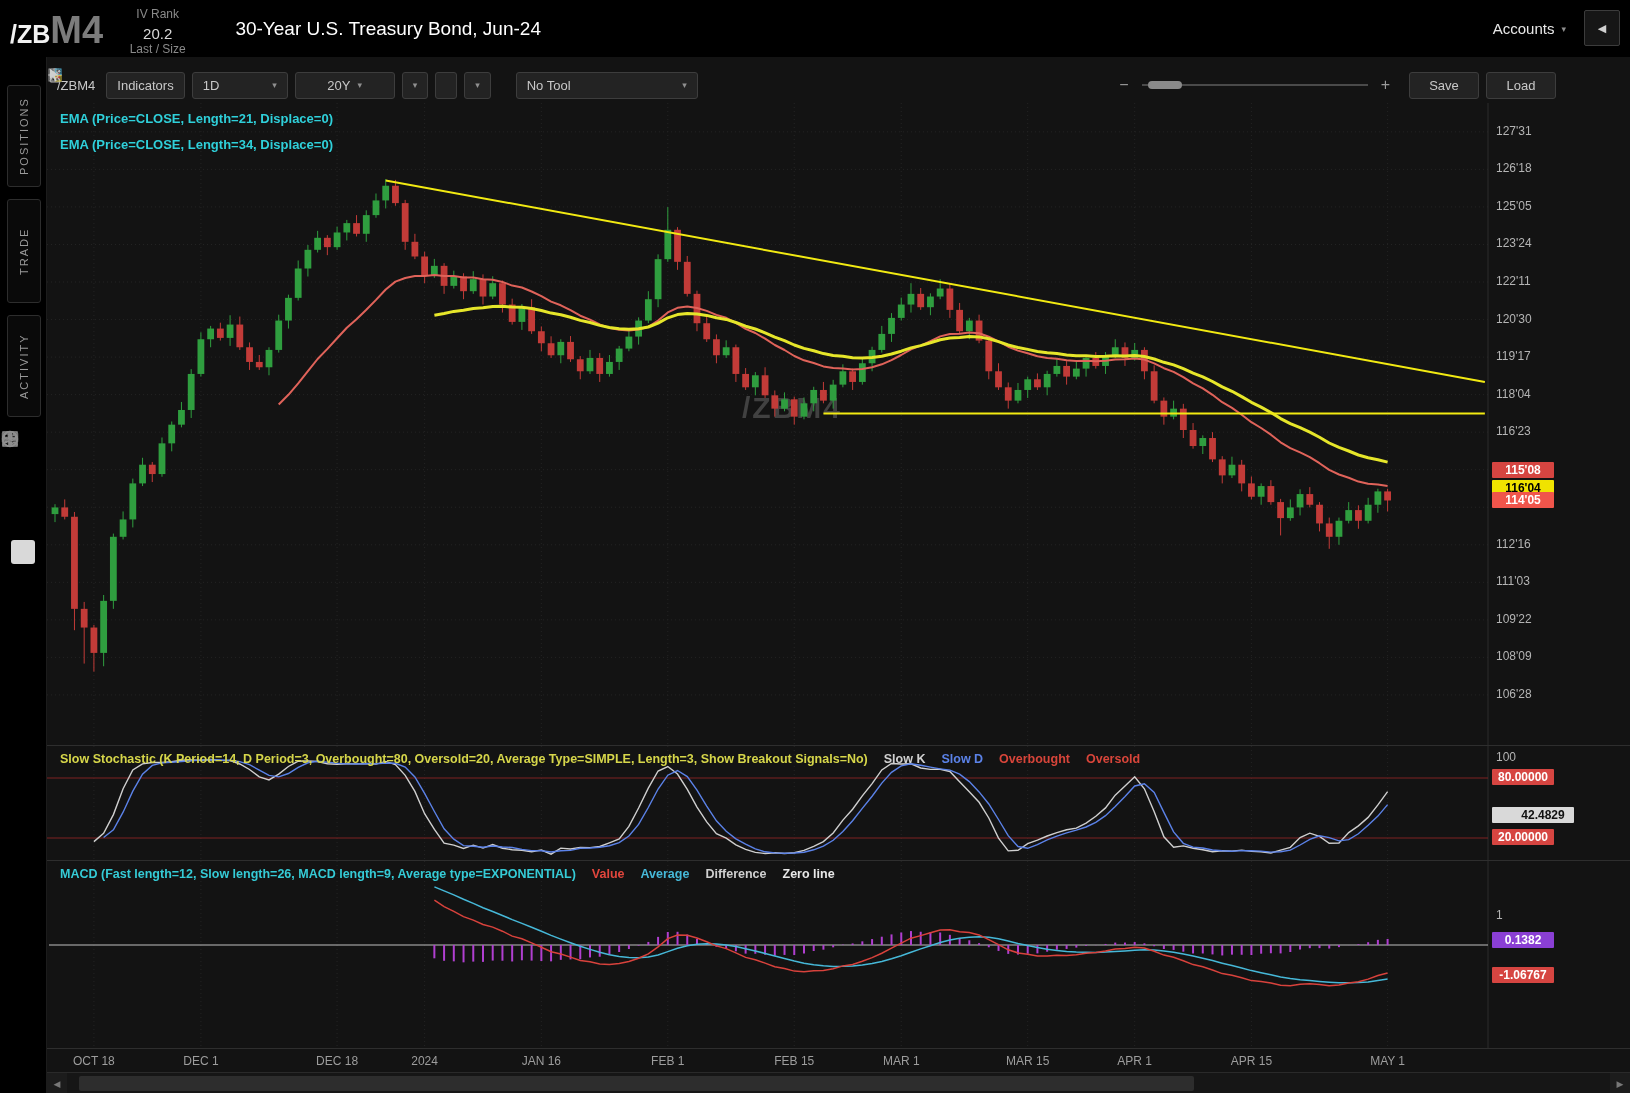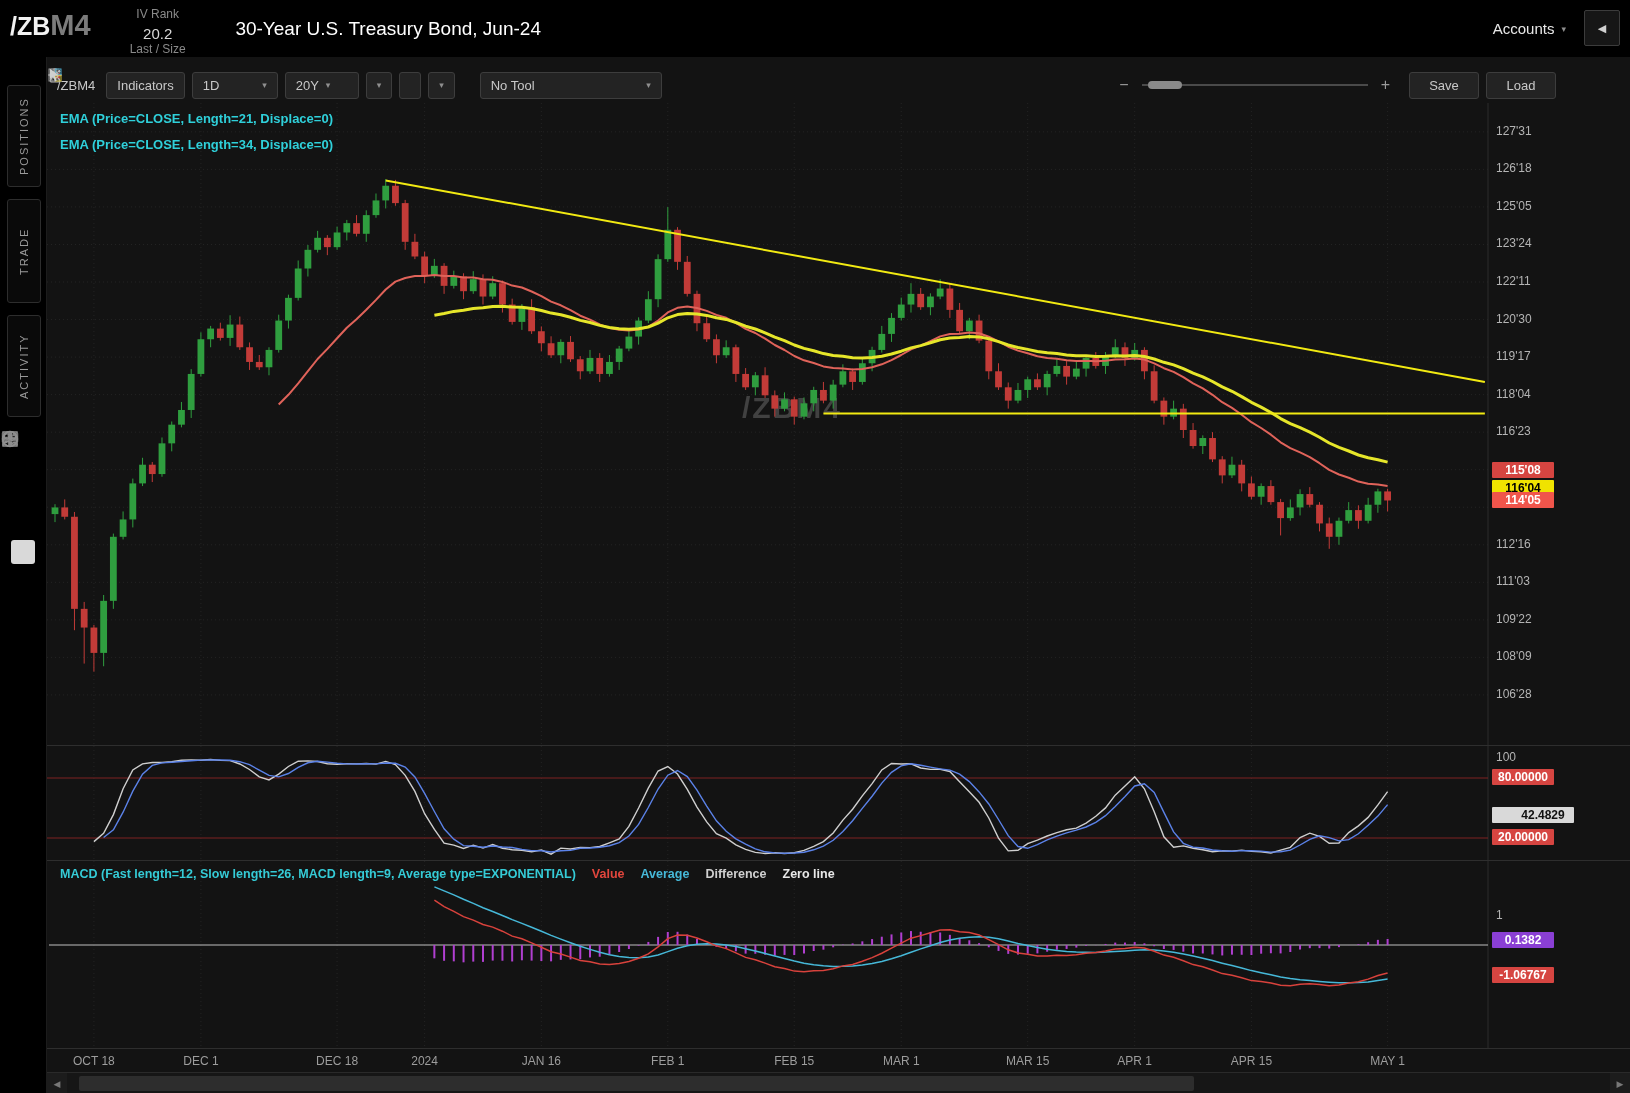--- a/index.html
+++ b/index.html
@@ -2,21 +2,21 @@
 <html><head>
 <meta charset="utf-8">
 <style>
   html,body{margin:0;padding:0;background:#000;}
   body{width:1630px;height:1093px;position:relative;overflow:hidden;
        font-family:"Liberation Sans","DejaVu Sans",sans-serif;color:#ccc;}
   #topbar{position:absolute;top:0;left:0;width:1630px;height:57px;background:#000;
           display:flex;align-items:flex-start;padding:7px 0 0 10px;box-sizing:border-box;}
   #symbol{width:116px;margin-top:2px;}
   .sym-main{font-size:25px;color:#f2f2f2;font-weight:bold;}
-  .sym-suffix{font-size:29px;color:#7c7c7c;font-weight:bold;}
+  .sym-suffix{font-size:38px;color:#7c7c7c;font-weight:bold;}
   .stat{margin-right:30px;text-align:center;}
   .stat-label{font-size:12px;color:#8a8a8a;margin-bottom:4px;}
   .stat-value{font-size:15px;}
   .stat-suffix{color:#b0b0b0;font-size:14px;}
   #title{font-size:19px;color:#fff;margin:11px 0 0 16px;white-space:nowrap;}
   #accounts{margin-left:auto;color:#e8e8e8;font-size:15px;margin-top:13px;display:flex;gap:7px;align-items:center;cursor:pointer;}
   #collapseBtn{width:34px;height:34px;border:1px solid #3c3c3c;background:#161616;color:#cfcfcf;
                margin:3px 10px 0 18px;display:flex;align-items:center;justify-content:center;font-size:11px;border-radius:2px;}
   #sidebar{position:absolute;top:57px;left:0;width:47px;height:1036px;background:#000;border-right:1px solid #1c1c1c;box-sizing:border-box;}
   .vtab{position:absolute;left:7px;width:32px;border:1px solid #2d2d2d;border-radius:3px;color:#9a9a9a;
@@ -173,25 +173,25 @@
 <div id="main">
   <div id="toolbar">
     <span class="tb-sym">/ZBM4</span>
     <button class="tb-btn">
       <svg width="16" height="16" viewBox="0 0 16 16">
           <path d="M6 2h4M7 2v4L3.5 13a1.4 1.4 0 0 0 1.2 2h6.6a1.4 1.4 0 0 0 1.2-2L9 6V2" fill="none" stroke="#bbb" stroke-width="1.2"></path>
           <path d="M12.3 2.6l.6 1.2 1.2.6-1.2.6-.6 1.2-.6-1.2-1.2-.6 1.2-.6z" fill="#bbb"></path>
         </svg>
       <span>Indicators</span>
     </button>
-    <button class="tb-btn" style="width:86px;justify-content:space-between">
+    <button class="tb-btn" style="width:96px;justify-content:space-between">
       <span>1D</span>
       <span class="chev">▾</span>
     </button>
-    <button class="tb-btn" style="width:74px;justify-content:flex-start">
+    <button class="tb-btn" style="width:100px;justify-content:center">
       <span>20Y</span>
       <span class="chev">▾</span>
     </button>
     <button class="tb-btn">
       <svg width="16" height="16" viewBox="0 0 16 16">
           <line x1="5" y1="1.5" x2="5" y2="14.5" stroke="#9a9a9a"></line>
           <rect x="3.2" y="4" width="3.6" height="5.5" fill="#3fae49"></rect>
           <line x1="11" y1="1.5" x2="11" y2="14.5" stroke="#9a9a9a"></line>
           <rect x="9.2" y="6" width="3.6" height="5.5" fill="#cf4441"></rect>
         </svg>
@@ -580,20 +580,27 @@
         <line x1="1441" y1="0" x2="1441" y2="115" stroke="#2c2c2c"></line>
         <line x1="0" y1="32" x2="1441" y2="32" stroke="#7e2222" stroke-width="1"></line>
         <line x1="0" y1="92" x2="1441" y2="92" stroke="#7e2222" stroke-width="1"></line>
         <path d="M46.9,95.6L56.6,87.4L66.4,68.6L76.1,42.7L85.8,23.9L95.5,17.8L105.3,16.5L115.0,16.5L124.7,15.8L134.5,14.3L144.2,13.9L153.9,14.2L163.6,13.5L173.4,14.4L183.1,14.6L192.8,18.0L202.5,23.5L212.3,30.8L222.0,33.9L231.7,28.1L241.4,20.5L251.2,15.2L260.9,14.9L270.6,15.5L280.4,17.8L290.1,18.3L299.8,17.7L309.5,17.9L319.3,17.5L329.0,18.1L338.7,15.4L348.4,18.5L358.2,29.3L367.9,45.4L377.6,67.7L387.4,83.4L397.1,97.2L406.8,99.1L416.5,102.4L426.3,99.2L436.0,102.1L445.7,98.6L455.4,102.2L465.2,103.7L474.9,104.3L484.6,105.7L494.4,104.0L504.1,108.2L513.8,102.1L523.5,103.0L533.3,101.4L543.0,101.6L552.7,100.5L562.4,96.8L572.2,92.9L581.9,80.4L591.6,62.0L601.3,42.1L611.1,25.0L620.8,20.5L630.5,28.0L640.3,43.3L650.0,61.1L659.7,75.9L669.4,87.6L679.2,92.2L688.9,98.8L698.6,103.4L708.3,106.4L718.1,107.5L727.8,106.7L737.5,107.5L747.3,106.7L757.0,104.4L766.7,100.3L776.4,95.6L786.2,87.0L795.9,74.1L805.6,63.2L815.3,49.8L825.1,37.6L834.8,23.9L844.5,17.5L854.2,18.0L864.0,17.8L873.7,22.0L883.4,23.4L893.2,23.3L902.9,25.5L912.6,35.7L922.3,45.8L932.1,56.3L941.8,72.0L951.5,92.1L961.2,104.9L971.0,104.3L980.7,97.6L990.4,94.1L1000.2,90.0L1009.9,86.6L1019.6,83.8L1029.3,82.1L1039.1,77.1L1048.8,70.2L1058.5,61.9L1068.2,49.2L1078.0,40.0L1087.7,30.7L1097.4,42.8L1107.2,65.7L1116.9,90.8L1126.6,101.2L1136.3,99.9L1146.1,102.2L1155.8,103.8L1165.5,105.8L1175.2,104.8L1185.0,105.1L1194.7,104.1L1204.4,105.4L1214.1,105.8L1223.9,107.0L1233.6,104.2L1243.3,101.3L1253.1,91.6L1262.8,87.2L1272.5,90.4L1282.2,97.2L1292.0,97.0L1301.7,86.6L1311.4,79.9L1321.1,71.4L1330.9,58.9L1340.6,45.6" fill="none" stroke="#cfcfcf" stroke-width="1.4"></path>
         <path d="M56.6,91.5L66.4,83.9L76.1,66.2L85.8,45.1L95.5,28.2L105.3,19.4L115.0,16.9L124.7,16.2L134.5,15.5L144.2,14.7L153.9,14.1L163.6,13.9L173.4,14.0L183.1,14.2L192.8,15.7L202.5,18.7L212.3,24.1L222.0,29.4L231.7,30.9L241.4,27.5L251.2,21.3L260.9,16.8L270.6,15.2L280.4,16.1L290.1,17.2L299.8,17.9L309.5,18.0L319.3,17.7L329.0,17.9L338.7,17.0L348.4,17.3L358.2,21.0L367.9,31.0L377.6,47.4L387.4,65.5L397.1,82.8L406.8,93.2L416.5,99.6L426.3,100.2L436.0,101.2L445.7,100.0L455.4,101.0L465.2,101.5L474.9,103.4L484.6,104.6L494.4,104.7L504.1,106.0L513.8,104.8L523.5,104.4L533.3,102.2L543.0,102.0L552.7,101.2L562.4,99.7L572.2,96.7L581.9,90.0L591.6,78.4L601.3,61.5L611.1,43.0L620.8,29.2L630.5,24.5L640.3,30.6L650.0,44.1L659.7,60.1L669.4,74.8L679.2,85.2L688.9,92.8L698.6,98.1L708.3,102.9L718.1,105.8L727.8,106.9L737.5,107.2L747.3,107.0L757.0,106.2L766.7,103.8L776.4,100.1L786.2,94.3L795.9,85.5L805.6,74.8L815.3,62.4L825.1,50.2L834.8,37.1L844.5,26.3L854.2,19.8L864.0,17.7L873.7,19.2L883.4,21.1L893.2,22.9L902.9,24.1L912.6,28.2L922.3,35.6L932.1,45.9L941.8,58.0L951.5,73.5L961.2,89.7L971.0,100.5L980.7,102.3L990.4,98.7L1000.2,93.9L1009.9,90.2L1019.6,86.8L1029.3,84.2L1039.1,81.0L1048.8,76.4L1058.5,69.7L1068.2,60.4L1078.0,50.4L1087.7,40.0L1097.4,37.8L1107.2,46.4L1116.9,66.4L1126.6,85.9L1136.3,97.3L1146.1,101.1L1155.8,102.0L1165.5,104.0L1175.2,104.8L1185.0,105.2L1194.7,104.6L1204.4,104.8L1214.1,105.1L1223.9,106.1L1233.6,105.7L1243.3,104.2L1253.1,99.0L1262.8,93.4L1272.5,89.8L1282.2,91.6L1292.0,94.9L1301.7,93.6L1311.4,87.8L1321.1,79.3L1330.9,70.1L1340.6,58.6" fill="none" stroke="#5b82e8" stroke-width="1.4"></path>
       </svg>
       <div class="axlab" style="top: 4px;">100</div>
       <div class="badge b-red" style="top: 23px;">80.00000</div>
       <div class="badge b-gray" style="top: 60.52px; padding-left: 23px;">42.4829</div>
       <div class="badge b-red" style="top: 83px;">20.00000</div>
+      <div class="study-row">
+        <div class="stoch-title">Slow Stochastic (K Period=14, D Period=3, Overbought=80, Oversold=20, Average Type=SIMPLE, Length=3, Show Breakout Signals=No)</div>
+        <div class="leg" style="color: rgb(208, 208, 208);">Slow K</div>
+        <div class="leg" style="color: rgb(91, 130, 232);">Slow D</div>
+        <div class="leg" style="color: rgb(216, 69, 58);">Overbought</div>
+        <div class="leg" style="color: rgb(216, 69, 58);">Oversold</div>
+      </div>
     </div>
   <div id="macdPane" class="pane">
       <svg width="1583" height="188">
         <line x1="46.908" y1="0" x2="46.908" y2="188" stroke="#242424" stroke-dasharray="1,3"></line>
         <line x1="153.905" y1="0" x2="153.905" y2="188" stroke="#242424" stroke-dasharray="1,3"></line>
         <line x1="290.083" y1="0" x2="290.083" y2="188" stroke="#242424" stroke-dasharray="1,3"></line>
         <line x1="377.62600000000003" y1="0" x2="377.62600000000003" y2="188" stroke="#242424" stroke-dasharray="1,3"></line>
         <line x1="494.35" y1="0" x2="494.35" y2="188" stroke="#242424" stroke-dasharray="1,3"></line>
         <line x1="620.801" y1="0" x2="620.801" y2="188" stroke="#242424" stroke-dasharray="1,3"></line>
         <line x1="747.2520000000001" y1="0" x2="747.2520000000001" y2="188" stroke="#242424" stroke-dasharray="1,3"></line>

